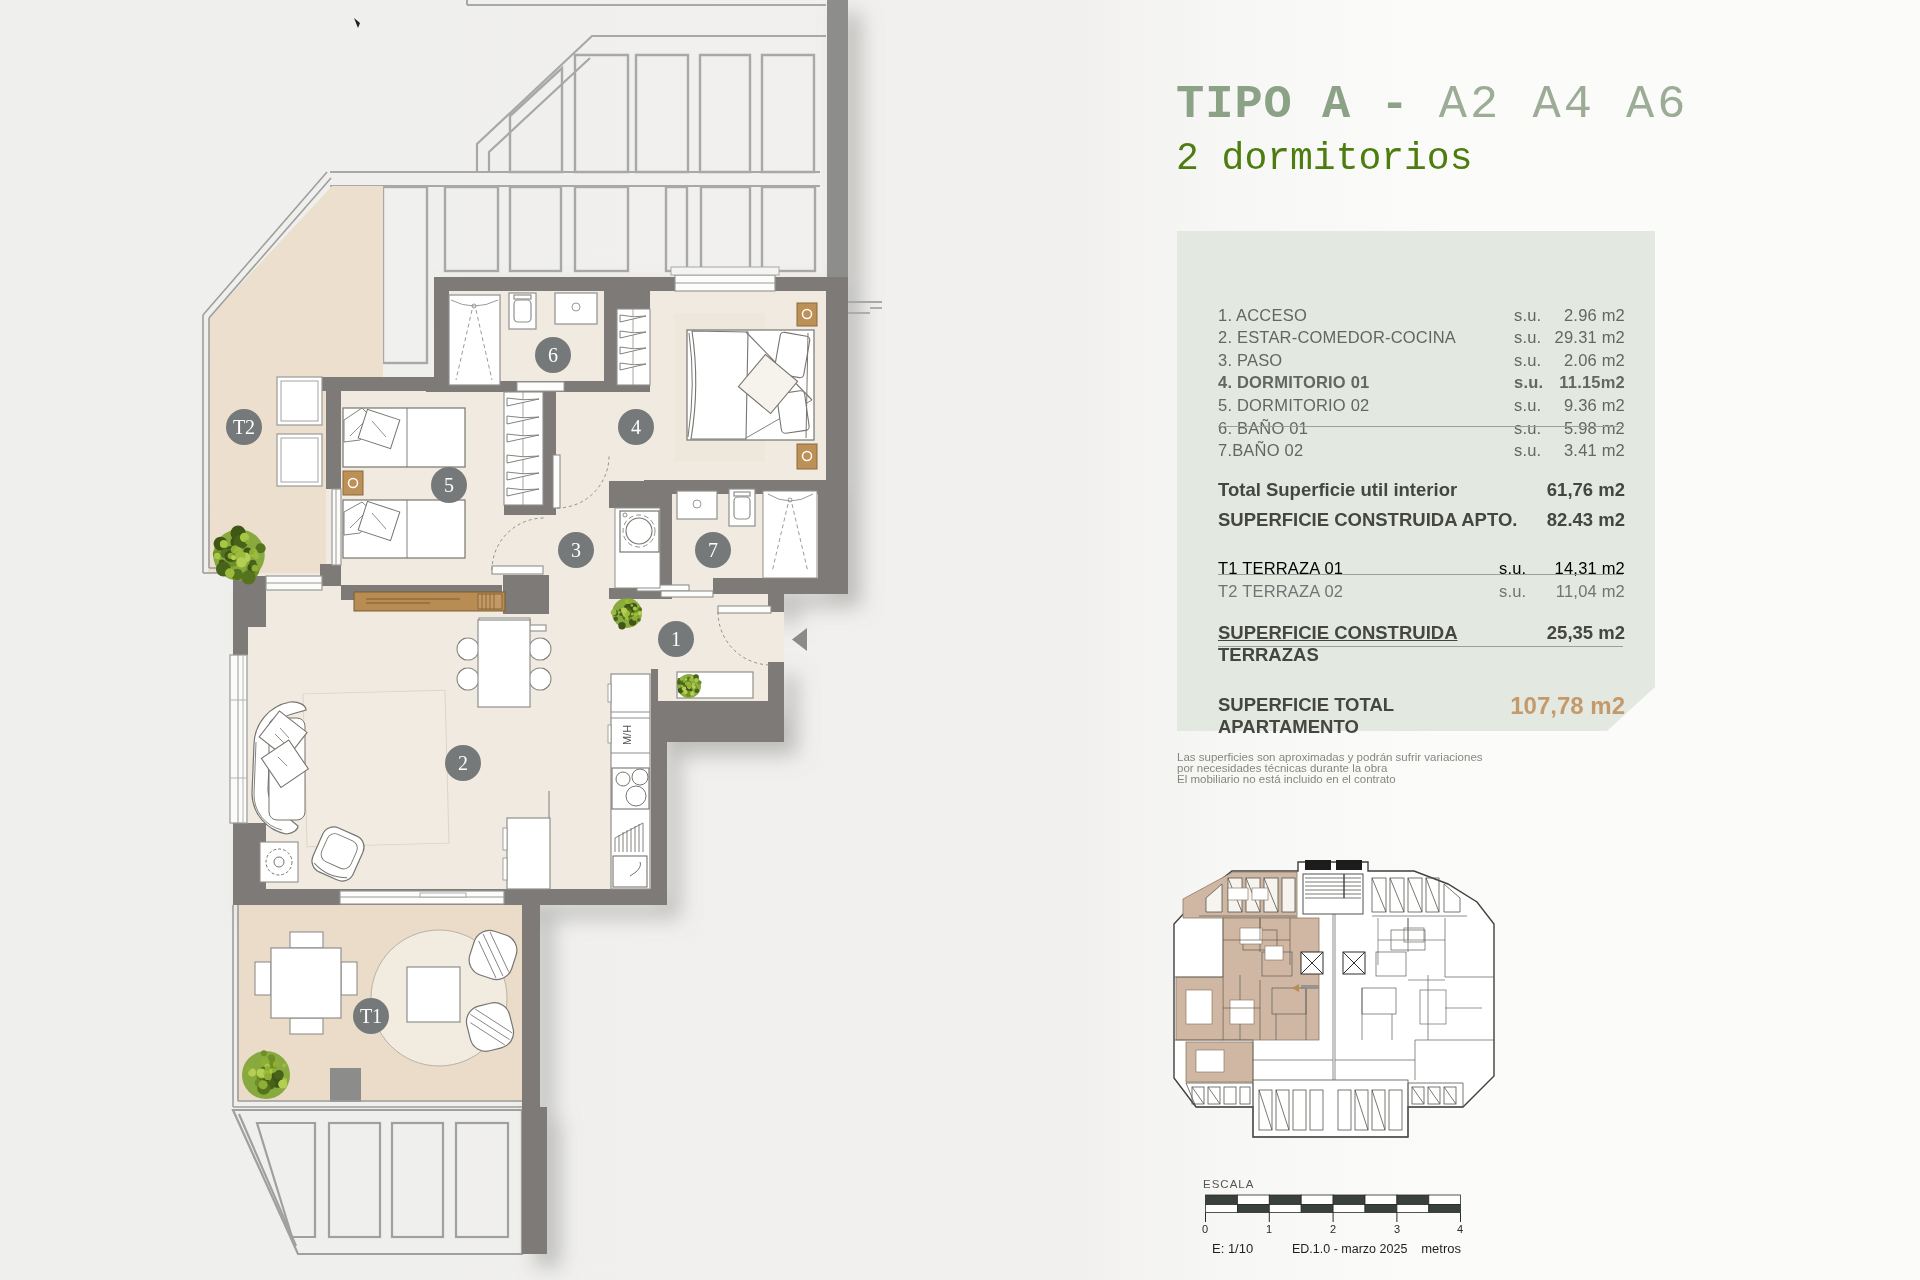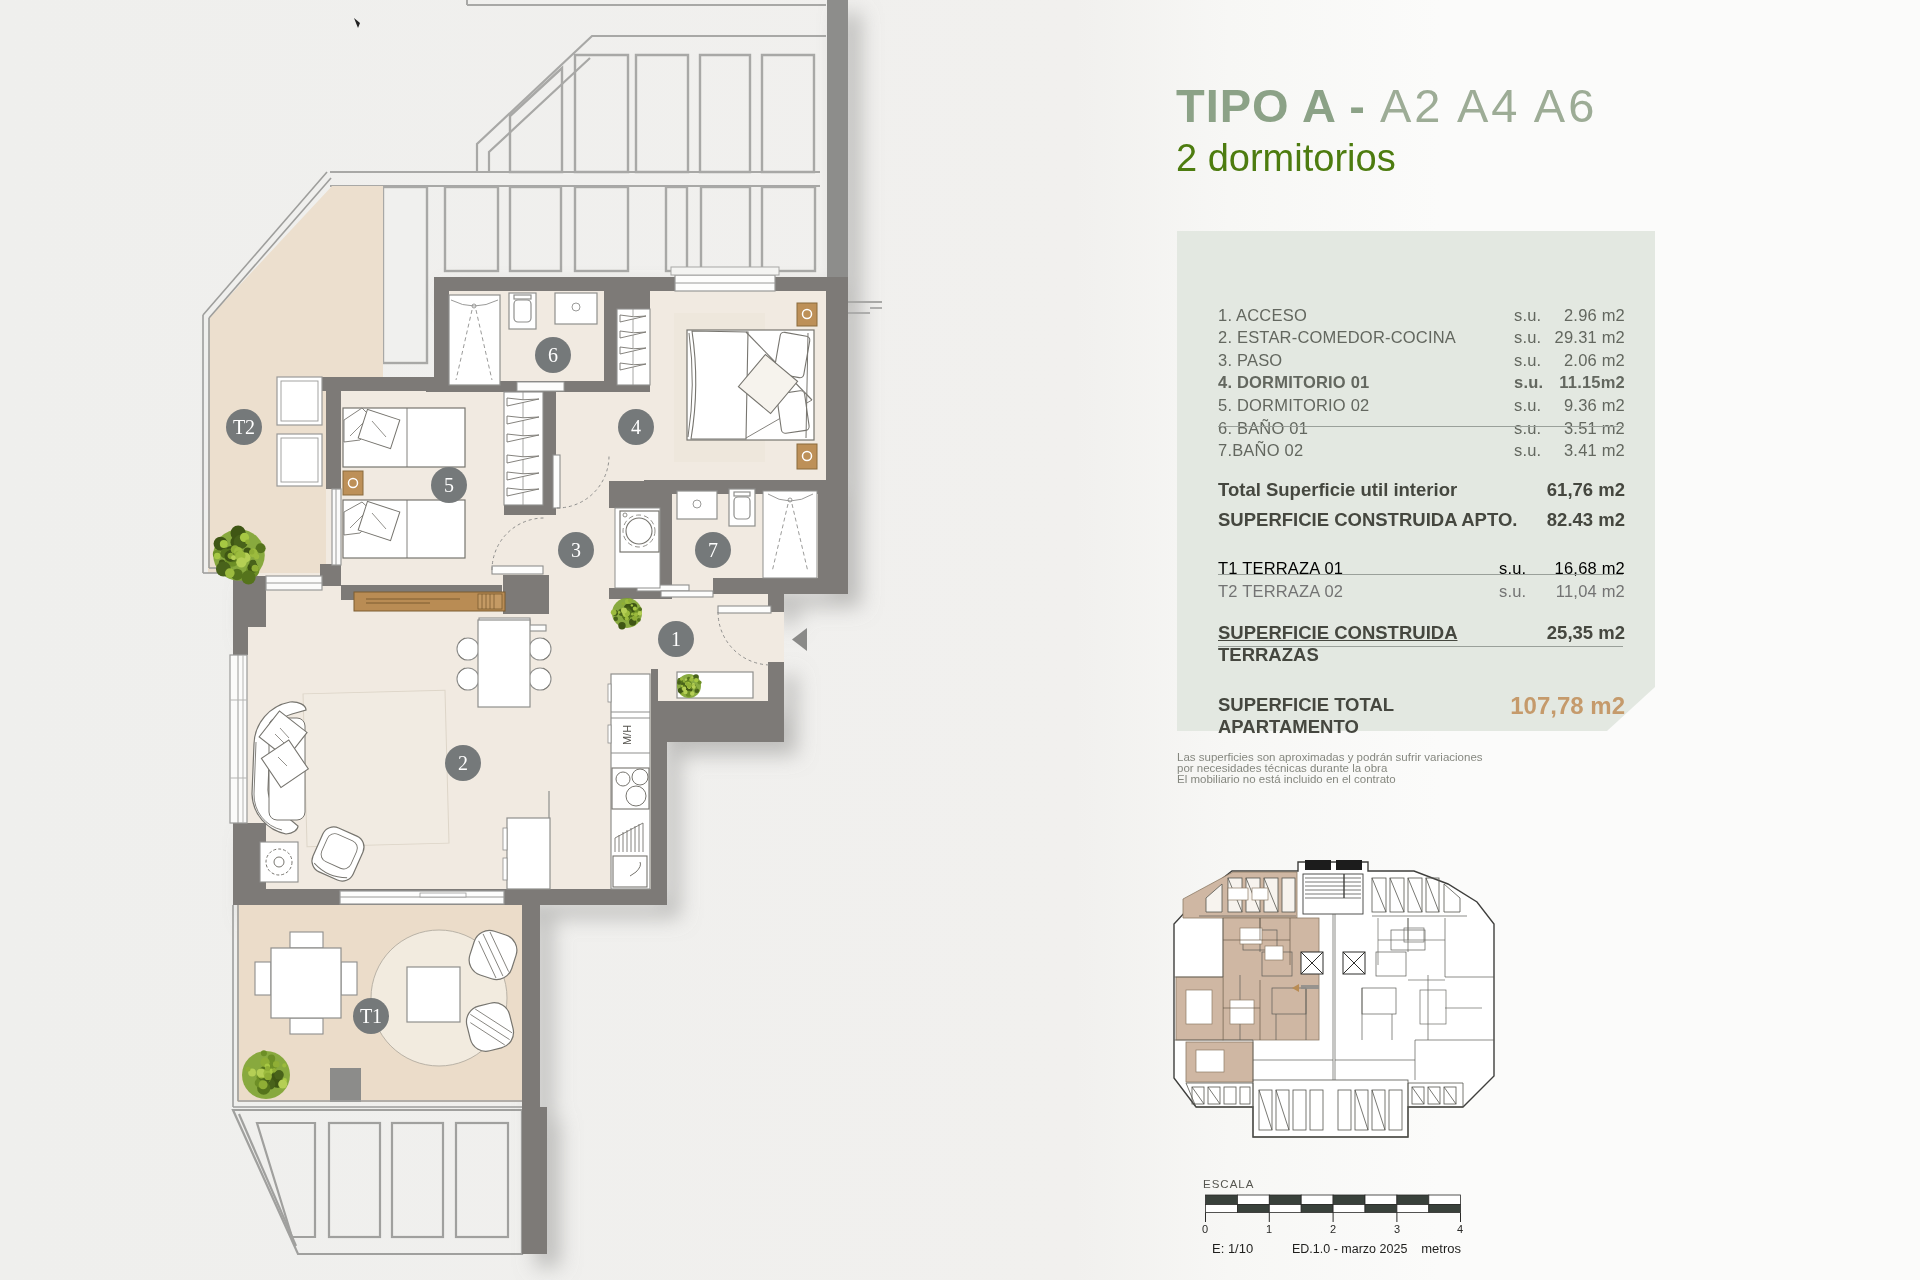--- a/index.html
+++ b/index.html
@@ -1,21 +1,21 @@
 <!DOCTYPE html>
 <html><head>
 <meta charset="utf-8">
 <style>
   html,body{margin:0;padding:0;}
   body{width:1920px;height:1280px;overflow:hidden;
        background:linear-gradient(to right,#efefed 0%,#f1f0ee 56%,#f7f7f5 64%,#fbfbfa 75%,#fbfbfa 100%);
        font-family:"Liberation Sans",sans-serif;}
   .page{position:relative;width:1920px;height:1280px;}
   .abs{position:absolute;}
-  .serif{font-family:Liberation Sans, sans-serif;}
+  .serif{font-family:Liberation Mono, monospace;}
   .row{position:absolute;left:1218px;width:407px;height:22px;font-size:16.5px;color:#63675f;letter-spacing:.2px;white-space:nowrap;margin-top:40px;}
   .row .su{position:absolute;left:296px;}
   .row .val{position:absolute;right:0;}
   .hr{position:absolute;left:1218px;width:405px;border-top:1.4px solid #9aa09a;}
   .big{font-size:18.5px;color:#45473f;font-weight:bold;letter-spacing:0;}
 </style>
 </head>
 <body>
 <div class="page">
 
@@ -745,29 +745,29 @@
 
 <div class="abs serif" style="left:1176px;top:137px;font-size:38px;color:#4d7c0f;">2 dormitorios</div>
 
 <div class="abs" style="left:1177px;top:231px;width:478px;height:500px;background:#e3e8e1;clip-path:polygon(0 0,100% 0,100% 456px,430px 100%,0 100%);"></div>
 
 <div class="row" style="top:266px;">1. ACCESO <span class="su">s.u.</span><span class="val">2.96 m2</span></div>
 <div class="row" style="top:288px;">2. ESTAR-COMEDOR-COCINA <span class="su">s.u.</span><span class="val">29.31 m2</span></div>
 <div class="row" style="top:311px;">3. PASO <span class="su">s.u.</span><span class="val">2.06 m2</span></div>
 <div class="row" style="top:333px;font-weight:bold;">4. DORMITORIO 01 <span class="su">s.u.</span><span class="val">11.15m2</span></div>
 <div class="row" style="top:356px;">5. DORMITORIO 02 <span class="su">s.u.</span><span class="val">9.36 m2</span></div>
-<div class="row" style="top:379px;">6. BAÑO 01 <span class="su">s.u.</span><span class="val">3.51 m2</span></div>
+<div class="row" style="top:379px;">6. BAÑO 01 <span class="su">s.u.</span><span class="val">5.98 m2</span></div>
 <div class="row" style="top:401px;">7.BAÑO 02 <span class="su">s.u.</span><span class="val">3.41 m2</span></div>
 
 <div class="hr" style="top:426px;"></div>
 
 <div class="row big" style="top:439px;">Total Superficie util interior <span class="val">61,76 m2</span></div>
 <div class="row big" style="top:469px;">SUPERFICIE CONSTRUIDA APTO. <span class="val">82.43 m2</span></div>
 
-<div class="row" style="top:519px;color:#000000;">T1 TERRAZA 01 <span class="su" style="left:281px;">s.u.</span><span class="val">16,68 m2</span></div>
+<div class="row" style="top:519px;color:#000000;">T1 TERRAZA 01 <span class="su" style="left:281px;">s.u.</span><span class="val">14,31 m2</span></div>
 <div class="row" style="top:542px;color:#737373;">T2 TERRAZA 02 <span class="su" style="left:281px;">s.u.</span><span class="val">11,04 m2</span></div>
 
 <div class="hr" style="top:574px;"></div>
 
 <div class="row big" style="top:582px;text-decoration:underline;">SUPERFICIE CONSTRUIDA <span class="val">25,35 m2</span></div>
 <div class="row big" style="top:604px;">TERRAZAS</div>
 
 <div class="hr" style="top:646px;"></div>
 
 <div class="row big" style="top:654px;">SUPERFICIE TOTAL <span class="val" style="font-size:24px;color:#c59a6b;top:-2px;">107,78 m2</span></div>

